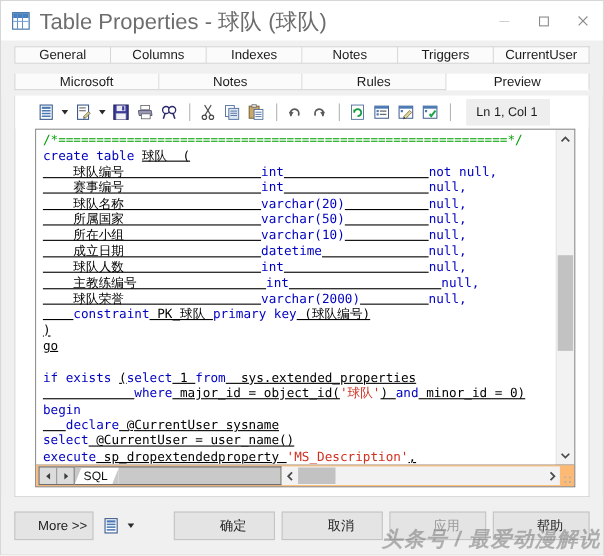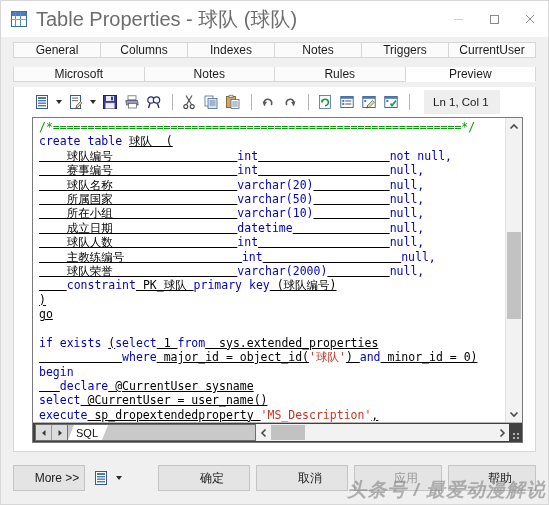--- a/index.html
+++ b/index.html
@@ -227,21 +227,21 @@
     background: #c2c2c2;
     cursor: default;
   }
 
   
   .editor-foot {
     flex: 0 0 auto;
     height: 19px;
     display: flex;
     align-items: stretch;
-    background: #404040;
+    background: #fdba74;
     border-top: 1px solid #b6b6b6;
   }
   .tabscroller {
     display: flex;
     align-items: center;
     border: 1px solid #6e6e6e;
     background: #dcdcdc;
     margin: 1px 0 1px 2px;
     box-sizing: border-box;
   }

